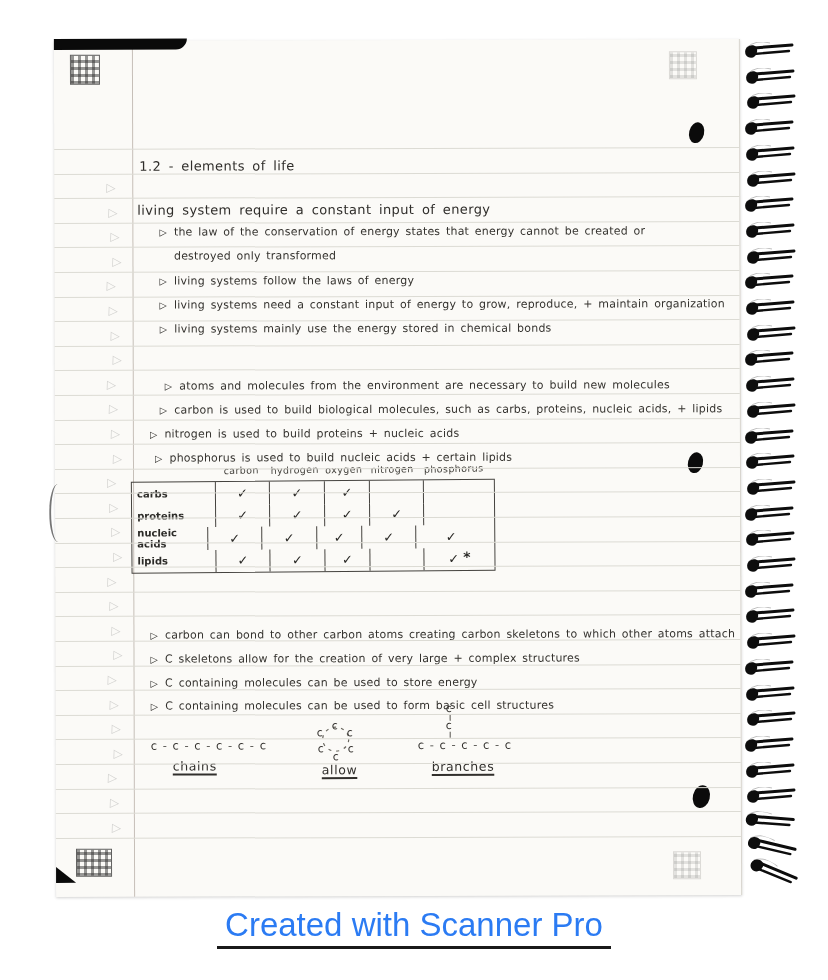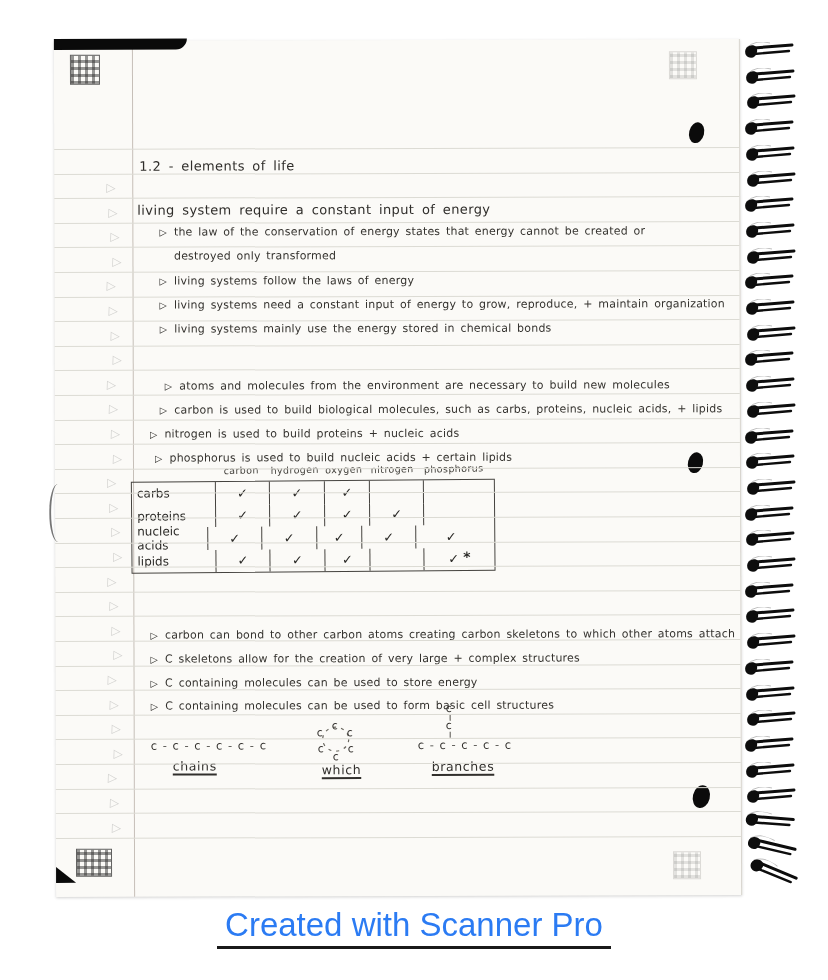--- a/index.html
+++ b/index.html
@@ -18,21 +18,21 @@
   .bullet .g{font-size:9.5px;color:#2b2a27;flex:0 0 auto;}
   
   .hw-table{position:absolute;left:76px;top:424px;transform:rotate(-0.3deg);}
   .t-head{display:flex;height:16px;}
   .t-hcell{font-size:9.5px;color:#413f3a;text-align:center;letter-spacing:.4px;transform:rotate(-1deg);}
   .t-box{border:1.6px solid #45433f;}
   .t-row{display:flex;height:22.5px;}
   .t-cell{border-right:1.4px solid #45433f;display:flex;align-items:center;justify-content:center;
           font-size:13px;color:#2c2b28;}
   .t-cell:last-child{border-right:none;}
-  .t-label{justify-content:flex-start;padding-left:5px;font-size:12px;box-sizing:border-box;}
+  .t-label{justify-content:flex-start;padding-left:5px;font-size:10px;box-sizing:border-box;font-weight:bold;}
   .t-note{font-size:14px;font-weight:bold;margin-left:4px;transform:translateY(-2px);}
   
   .chem{position:absolute;font-size:11.5px;color:#312f2c;letter-spacing:1px;white-space:nowrap;}
   .diagram-label{position:absolute;font-size:12.5px;color:#312f2c;text-decoration:underline;
                  text-underline-offset:3px;text-decoration-thickness:1.5px;letter-spacing:.6px;}
   .ring{position:absolute;left:260px;top:682px;width:44px;height:42px;}
   .ring .atom{position:absolute;font-size:11px;color:#312f2c;}
   .vdash{position:absolute;border-left:1.5px dashed #55524c;width:0;}
   .branch-atom{position:absolute;font-size:11px;color:#312f2c;}
   
@@ -171,21 +171,21 @@
     <span class="g">▷</span>
     <span>C containing molecules can be used to form basic cell structures</span>
   </div>
 
   <div class="chem" style="left:95px;top:698px;">c - c - c - c - c - c</div>
   <div class="diagram-label" style="left:117px;top:718px;">chains</div>
 
   <div class="ring" id="ring"><svg width="44" height="42">
         <ellipse cx="20" cy="17" rx="13" ry="12" fill="none" stroke="#6a675f" stroke-width="1.2" stroke-dasharray="3 5"></ellipse>
       </svg><span class="atom" style="left: 16px; top: -3px;">c</span><span class="atom" style="left: 31px; top: 4px;">c</span><span class="atom" style="left: 32px; top: 20px;">c</span><span class="atom" style="left: 17px; top: 28px;">c</span><span class="atom" style="left: 2px; top: 20px;">c</span><span class="atom" style="left: 1px; top: 4px;">c</span></div>
-  <div class="diagram-label" style="left:266px;top:722px;">which</div>
+  <div class="diagram-label" style="left:266px;top:722px;">allow</div>
 
   <span class="branch-atom" style="left:390px;top:662px;">c</span>
   <div class="vdash" style="left:394px;top:675px;height:6px;"></div>
   <span class="branch-atom" style="left:390px;top:679px;">c</span>
   <div class="vdash" style="left:394px;top:692px;height:6px;"></div>
   <div class="chem" style="left:362px;top:698px;">c - c - c - c - c</div>
   <div class="diagram-label" style="left:376px;top:719px;">branches</div>
 <div class="ruled" style="top: 108px;"></div>
     <div class="ruled" style="top: 132.6px;"></div>
     <div class="ruled" style="top: 157.2px;"></div>

